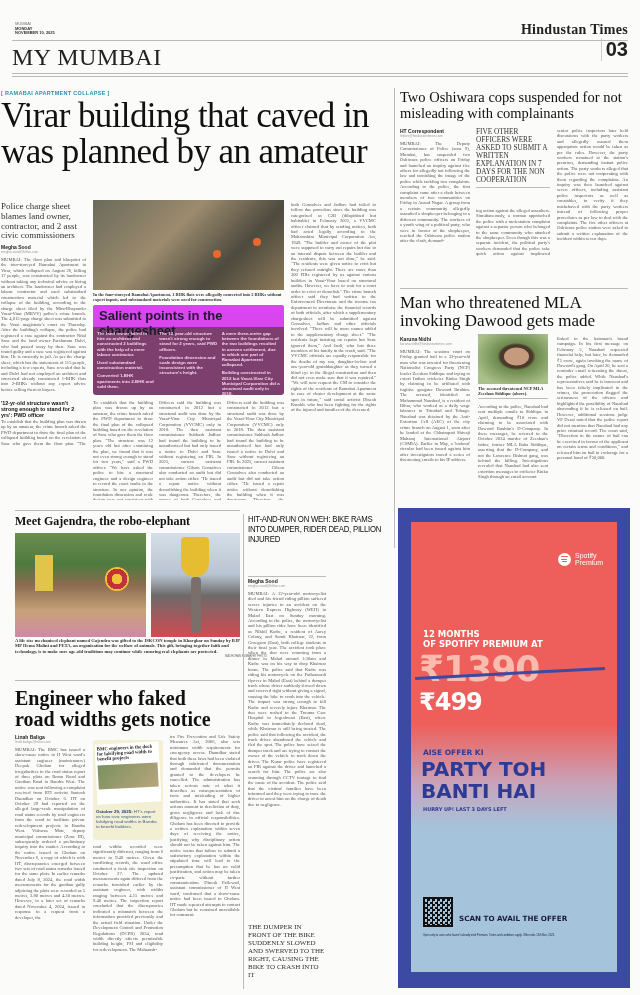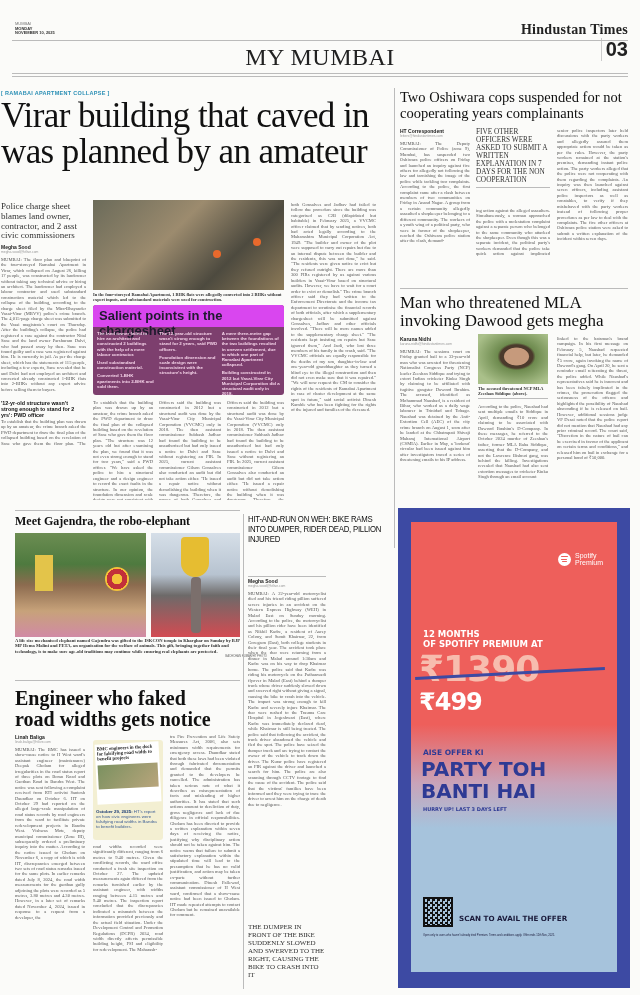--- a/index.html
+++ b/index.html
@@ -19,21 +19,21 @@
 
 <div class="abs" style="left:12px;top:0;width:616px;height:82px">
   <div class="abs" style="left:3px;top:22px;font-family:'Liberation Sans',sans-serif;font-size:4px;line-height:4.6px;color:#333">
     <div style="color:#777">MUMBAI</div>
     <div style="font-weight:bold">MONDAY</div>
     <div style="font-weight:bold">NOVEMBER 10, 2025</div>
   </div>
   <div class="abs" style="left:0;right:0;top:22px;text-align:right;font-family:'Liberation Serif',serif;font-weight:bold;font-size:14px;letter-spacing:0.3px">Hindustan Times</div>
   <div class="abs" style="right:0;top:38px;font-family:'Liberation Sans',sans-serif;font-weight:bold;font-size:20px;border-left:1px solid #ccc;padding-left:4px">03</div>
   <div class="abs rule" style="left:0;right:0;top:40px;height:1px"></div>
-  <div class="abs" style="left:0;right:0;top:44px;text-align:center;font-size:24px;letter-spacing:0.5px;font-variant:small-caps">MY MUMBAI</div>
+  <div class="abs" style="left:0;right:0;top:44px;font-size:24px;letter-spacing:0.5px;font-variant:small-caps">MY MUMBAI</div>
   <div class="abs" style="left:0;right:0;top:73px;height:4px;border-top:1px solid #bbb;border-bottom:1px solid #bbb"></div>
 </div>
 
 <div class="abs" style="left:1px;top:90px;width:375px;height:415px">
   <div style="font-family:'Liberation Sans',sans-serif;font-weight:bold;font-size:5.5px;color:#2a8fb5;letter-spacing:0.3px">[ RAMABAI APARTMENT COLLAPSE ]</div>
   <div style="font-size:35px;line-height:36px;letter-spacing:-0.6px;margin-top:2px;color:#111">Virar building that caved in was planned by an amateur</div>
   <div class="abs" style="left:0;top:112px;width:85px;font-size:9px;line-height:9.8px;color:#333">Police charge sheet blames land owner, contractor, and 2 asst civic commissioners</div>
   <div class="abs" style="left:0;top:154px;width:85px">
     <div class="byline">Megha Sood</div>
     <div class="email">megha.sood@htlive.com</div>
@@ -68,34 +68,34 @@
   </div>
   <div class="abs body-text" style="left:92px;top:310px;width:60px;height:100px;overflow:hidden">To establish that the building plan was drawn up by an amateur, the crime branch asked the PWD department to draw the final plan of the collapsed building based on the revelation of Sane who gave them the floor plan. "The structure was 12 years old but after examining the plan, we found that it was not even strong enough to stand for two years," said a PWD officer. "We have asked the police to hire a structural engineer and a design engineer to record the exact faults in the structure. In our opinion, the foundation dimension and scale design were not consistent with the structure's height," said the PWD officer. "Moreover, there was just a three-metre gap between foundations of the two buildings, resulting in uneven settlement, due to which one entire part of the building collapsed."</div>
   <div class="abs body-text" style="left:158px;top:310px;width:62px;height:100px;overflow:hidden">Officers said the building was constructed in 2012 but a structural audit was done by the Vasai-Virar City Municipal Corporation (VVCMC) only in 2018. The then assistant commissioner Subhash Jadhav had found the building to be unauthorised but had only issued a notice to Dalvi and Sane without registering an FIR. In 2025, current assistant commissioner Gilson Gonsalves also conducted an audit but did not take action either. "He issued a repair notice without demolishing the building when it was dangerous. Therefore, the names of both Gonsalves and Jadhav have been added to the charge sheet," said an officer. Both the officers, citing health reasons, did not turn up to record their statements on Saturday. The police recorded the statements of former executive engineer Rajendra Lad and junior engineer Eknath Thackeray who were asked why a water connection was provided and how tax was imposed on an unauthorised building. "Both said that the municipal corporation had earlier decided to provide water connections to unauthorised constructions and impose house tax," said the officer. While VVCMC authorities said</div>
   <div class="abs body-text" style="left:226px;top:310px;width:57px;height:100px;overflow:hidden">Officers said the building was constructed in 2012 but a structural audit was done by the Vasai-Virar City Municipal Corporation (VVCMC) only in 2018. The then assistant commissioner Subhash Jadhav had found the building to be unauthorised but had only issued a notice to Dalvi and Sane without registering an FIR. In 2025, current assistant commissioner Gilson Gonsalves also conducted an audit but did not take action either. "He issued a repair notice without demolishing the building when it was dangerous. Therefore, the names of both Gonsalves and Jadhav have been added to the charge sheet," said an officer. Both the officers, citing health reasons, did not turn up to record their statements on Saturday. The police recorded the statements of former executive engineer Rajendra Lad and junior engineer Eknath Thackeray who were asked why a water connection was provided and how tax was imposed on an unauthorised building. "Both said that the municipal corporation had earlier decided to provide water connections to unauthorised constructions and impose house tax," said the officer. While VVCMC authorities said</div>
   <div class="abs body-text" style="left:290px;top:112px;width:85px;height:298px;overflow:hidden">both Gonsalves and Jadhav had failed to follow due procedure since the building was categorised as C2B (dilapidated but habitable) in February 2025, a VVCMC officer claimed that by sending notices, both had acted legally according to the Maharashtra Municipal Corporation Act, 1949. "The builder and owner of the plot were supposed to carry out repairs but due to an internal dispute between the builder and the residents, this was not done," he said. "The residents were given notice to evict but they refused outright. There are more than 300 FIRs registered by us against various builders in Vasai-Virar based on structural audits. However, we have to wait for a court order to evict or demolish." The crime branch officer said they had written to the Enforcement Directorate and the income tax department to scrutinise the financial records of both officials, after which a supplementary chargesheet will be submitted against Gonsalves, Jadhav and other officials involved. "There will be more names added to the supplementary charge sheet." "The residents kept insisting on repairs but Sane ignored them," And Jaoli, who lost three members of his family in the crash, said. "The VVCMC officials are equally responsible for the deaths of my son, daughter-in-law and one-year-old granddaughter as they turned a blind eye to the illegal construction and then did not even make sure that it was repaired." "We will now request the CM to consider the rights of the residents of Ramabai Apartment in case of cluster development at the same spot in future," said social activist Dinesh Kamble who has been fighting for the rights of the injured and families of the deceased.</div>
 </div>
 
 <div class="abs rule" style="left:394px;top:88px;width:1px;height:460px"></div>
 
 <div class="abs" style="left:400px;top:90px;width:228px;height:200px">
-  <div style="font-size:14.5px;line-height:15.5px;color:#111">Two Oshiwara cops suspended for not cooperating years complainants</div>
+  <div style="font-size:14.5px;line-height:15.5px;color:#111">Two Oshiwara cops suspended for not misleading with complainants</div>
   <div class="abs" style="left:0;top:38px;width:70px">
     <div class="byline">HT Correspondent</div>
     <div class="email">letters@hindustantimes.com</div>
     <div class="body-text" style="height:125px;overflow:hidden">MUMBAI: The Deputy Commissioner of Police (zone 9), Mumbai, has suspended two Oshiwara police officers on Friday and launched an inquiry against five others for allegedly not following the law and tarnishing the image of the police while tackling two complaints. According to the police, the first complaint came after a clash between members of two communities on Friday in Anand Nagar. A group from a certain community allegedly assaulted a shopkeeper belonging to a different community. The workers of a youth wing of a political party, who were in favour of the shopkeeper, reached the Oshiwara police station after the clash, demand-</div>
   </div>
   <div class="abs" style="left:76px;top:38px;width:74px;font-size:7.3px;line-height:8px;color:#333;border-bottom:1px solid #bbb;padding-bottom:3px">FIVE OTHER OFFICERS WERE ASKED TO SUBMIT A WRITTEN EXPLANATION IN 7 DAYS FOR THE NON COOPERATION</div>
   <div class="abs body-text" style="left:76px;top:118px;width:74px;height:50px;overflow:hidden">ing action against the alleged assaulters. Simultaneously, a woman approached the police with a molestation complaint against a separate person who belonged to the same community who attacked the shopkeeper. Even though this was a separate incident, the political party's workers demanded that the police take quick action against implicated members of the other community. Oshiwara police station's</div>
   <div class="abs body-text" style="left:157px;top:38px;width:71px;height:128px;overflow:hidden">senior police inspectors later held discussions with the party workers and allegedly assured them appropriate action would be taken as per the rules. However, the party workers remained at the station's premises, demanding instant police action. The party workers alleged that the police were not cooperating with them regarding the complaints. An inquiry was then launched against seven officers, including assistant police inspectors as well as constables, to verify if they misbehaved with the party workers instead of following proper procedures as per law to deal with the complaints. The five other officers at Oshiwara police station were asked to submit a written explanation of the incident within seven days.</div>
 </div>
 <div class="abs rule" style="left:400px;top:288px;width:228px;height:1px"></div>
 
 <div class="abs" style="left:400px;top:294px;width:228px;height:240px">
-  <div style="font-size:17px;line-height:18px;color:#111">Man who threatened MLA invoking Dawood gets megha</div>
+  <div style="font-size:17px;line-height:18px;color:#111">Man who threatened MLA invoking Dawood gets made</div>
   <div class="abs" style="left:0;top:42px;width:70px">
     <div class="byline">Karuna Nidhi</div>
     <div class="email">karuna.nidhi@hindustantimes.com</div>
     <div class="body-text" style="height:160px;overflow:hidden">MUMBAI: The sessions court on Friday granted bail to a 33-year-old man who was arrested for threatening Nationalist Congress Party (NCP) leader Zeeshan Siddique and trying to extort Indian cricketer Rinku Singh by claiming to be affiliated with fugitive gangster Dawood Ibrahim. The accused, identified as Mohammad Naushad, is a resident of Bihar, who worked as a daily wage labourer in Trinidad and Tobago. Naushad was detained by the Anti-Extortion Cell (AEC) of the city crime branch on August 1, soon after he landed at the Chhatrapati Shivaji Maharaj International Airport (CSMIA). Earlier in May, a 'lookout' circular had been issued against him after investigators traced a series of threatening emails to his IP address.</div>
   </div>
   <div class="abs" style="left:78px;top:40px;width:70px;height:50px;background:radial-gradient(ellipse at 55% 45%,#c69a7c 0 22%,#4b3a2c 24% 30%,#6d8a4e 35%,#aac08a 80%)"></div>
   <div class="abs caption" style="left:78px;top:92px;width:70px;border-bottom:1px solid #bbb;padding-bottom:2px">The accused threatened NCP MLA Zeeshan Siddique (above).</div>
   <div class="abs body-text" style="left:78px;top:110px;width:70px;height:96px;overflow:hidden">According to the police, Naushad had sent multiple emails to Siddique in April, demanding ₹10 crore and claiming to be associated with Dawood Ibrahim's D-Company. In these messages, he referred to the October 2024 murder of Zeeshan's father, former MLA Baba Siddique, asserting that the D-Company, and not the Lawrence Bishnoi gang, was behind the killing. Investigations revealed that Naushad had also sent extortion messages to cricketer Rinku Singh through an email account</div>
   <div class="abs body-text" style="left:157px;top:42px;width:71px;height:164px;overflow:hidden">linked to the batsman's brand campaign. In his first message on February 5, Naushad requested financial help, but later, he demanded ₹5 crore, again invoking the name of Dawood's gang. On April 20, he sent a reminder email reiterating the threat, the police added. While Naushad's representatives said he is innocent and has been falsely implicated in the crimes, the prosecution flagged the seriousness of the offence and highlighted the possibility of Naushad absconding if he is released on bail. However, additional sessions judge VP Desai noted that the police report did not mention that Naushad had any prior criminal record. The court said, "Discretion in the nature of bail can be exercised in favour of the applicant on certain terms and conditions," and released him on bail in exchange for a personal bond of ₹50,000.</div>
 </div>

